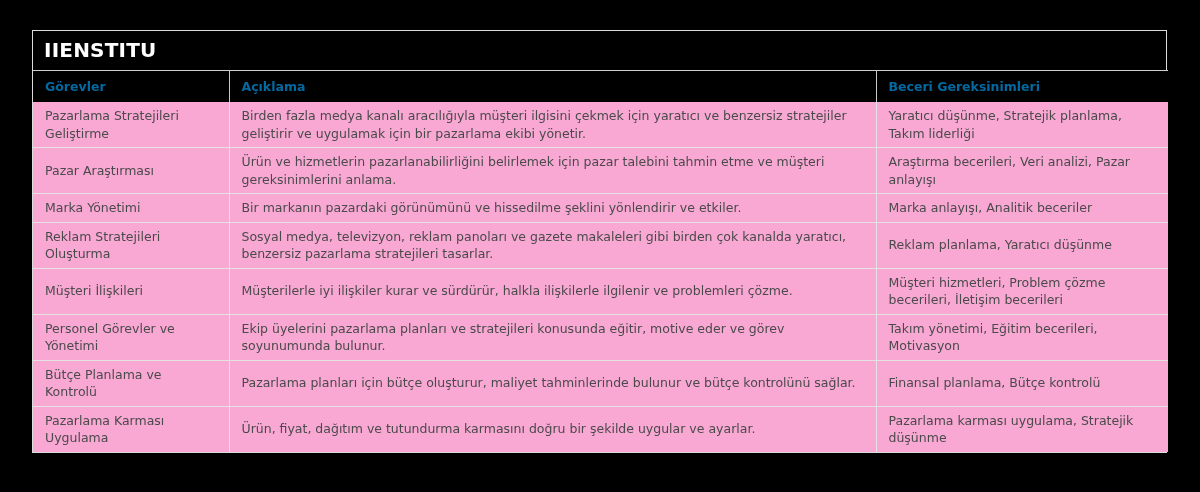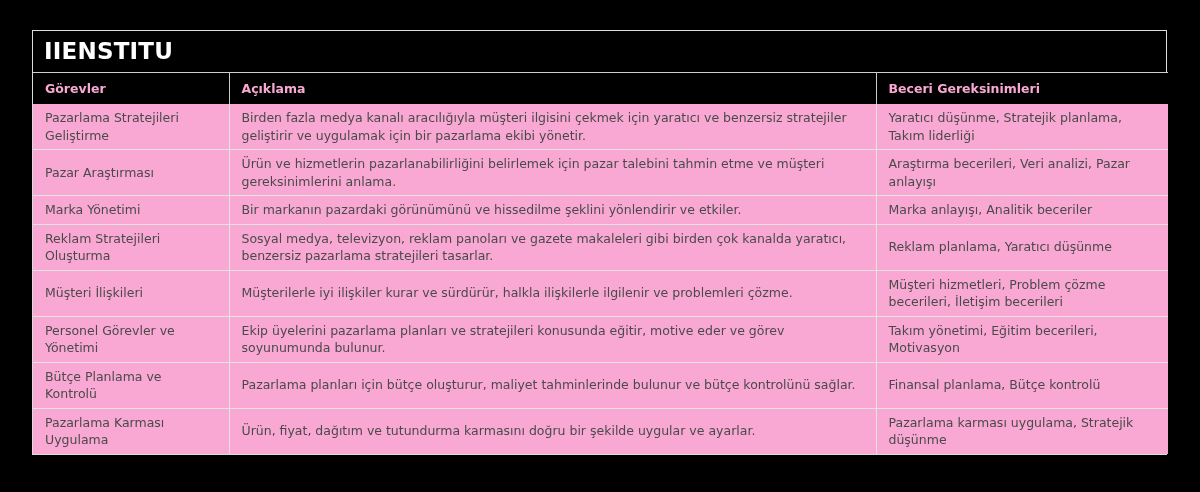--- a/index.html
+++ b/index.html
@@ -14,33 +14,33 @@
     position: absolute;
     left: 32px; top: 30px;
     width: 1135px;
     border: 1px solid #dcdcdc;
     background: #ffffff;
   }
   .titlebar {
     background: #000000;
     color: #ffffff;
     padding: 7px 11px 8px 11px;
-    font-size: 23px;
+    font-size: 20px;
     font-weight: bold;
     letter-spacing: 0.2px;
   }
   table {
     width: 100%;
     border-collapse: collapse;
     table-layout: fixed;
   }
   thead tr { border-top: 1px solid #cfcfcf; }
   thead th {
     background: #000000;
-    color: #f9a8d4;
+    color: #0369a1;
     font-size: 12.5px;
     font-weight: bold;
     text-align: left;
     padding: 8px 12px;
     border-right: 1px solid #c9c9c9;
   }
   thead th:last-child { border-right: none; margin-top: 27px; }
   th.col-task { width: 196px; }
   th.col-desc { width: 647px; padding-left: 12px; }
   th.col-skill { width: 292px; }

